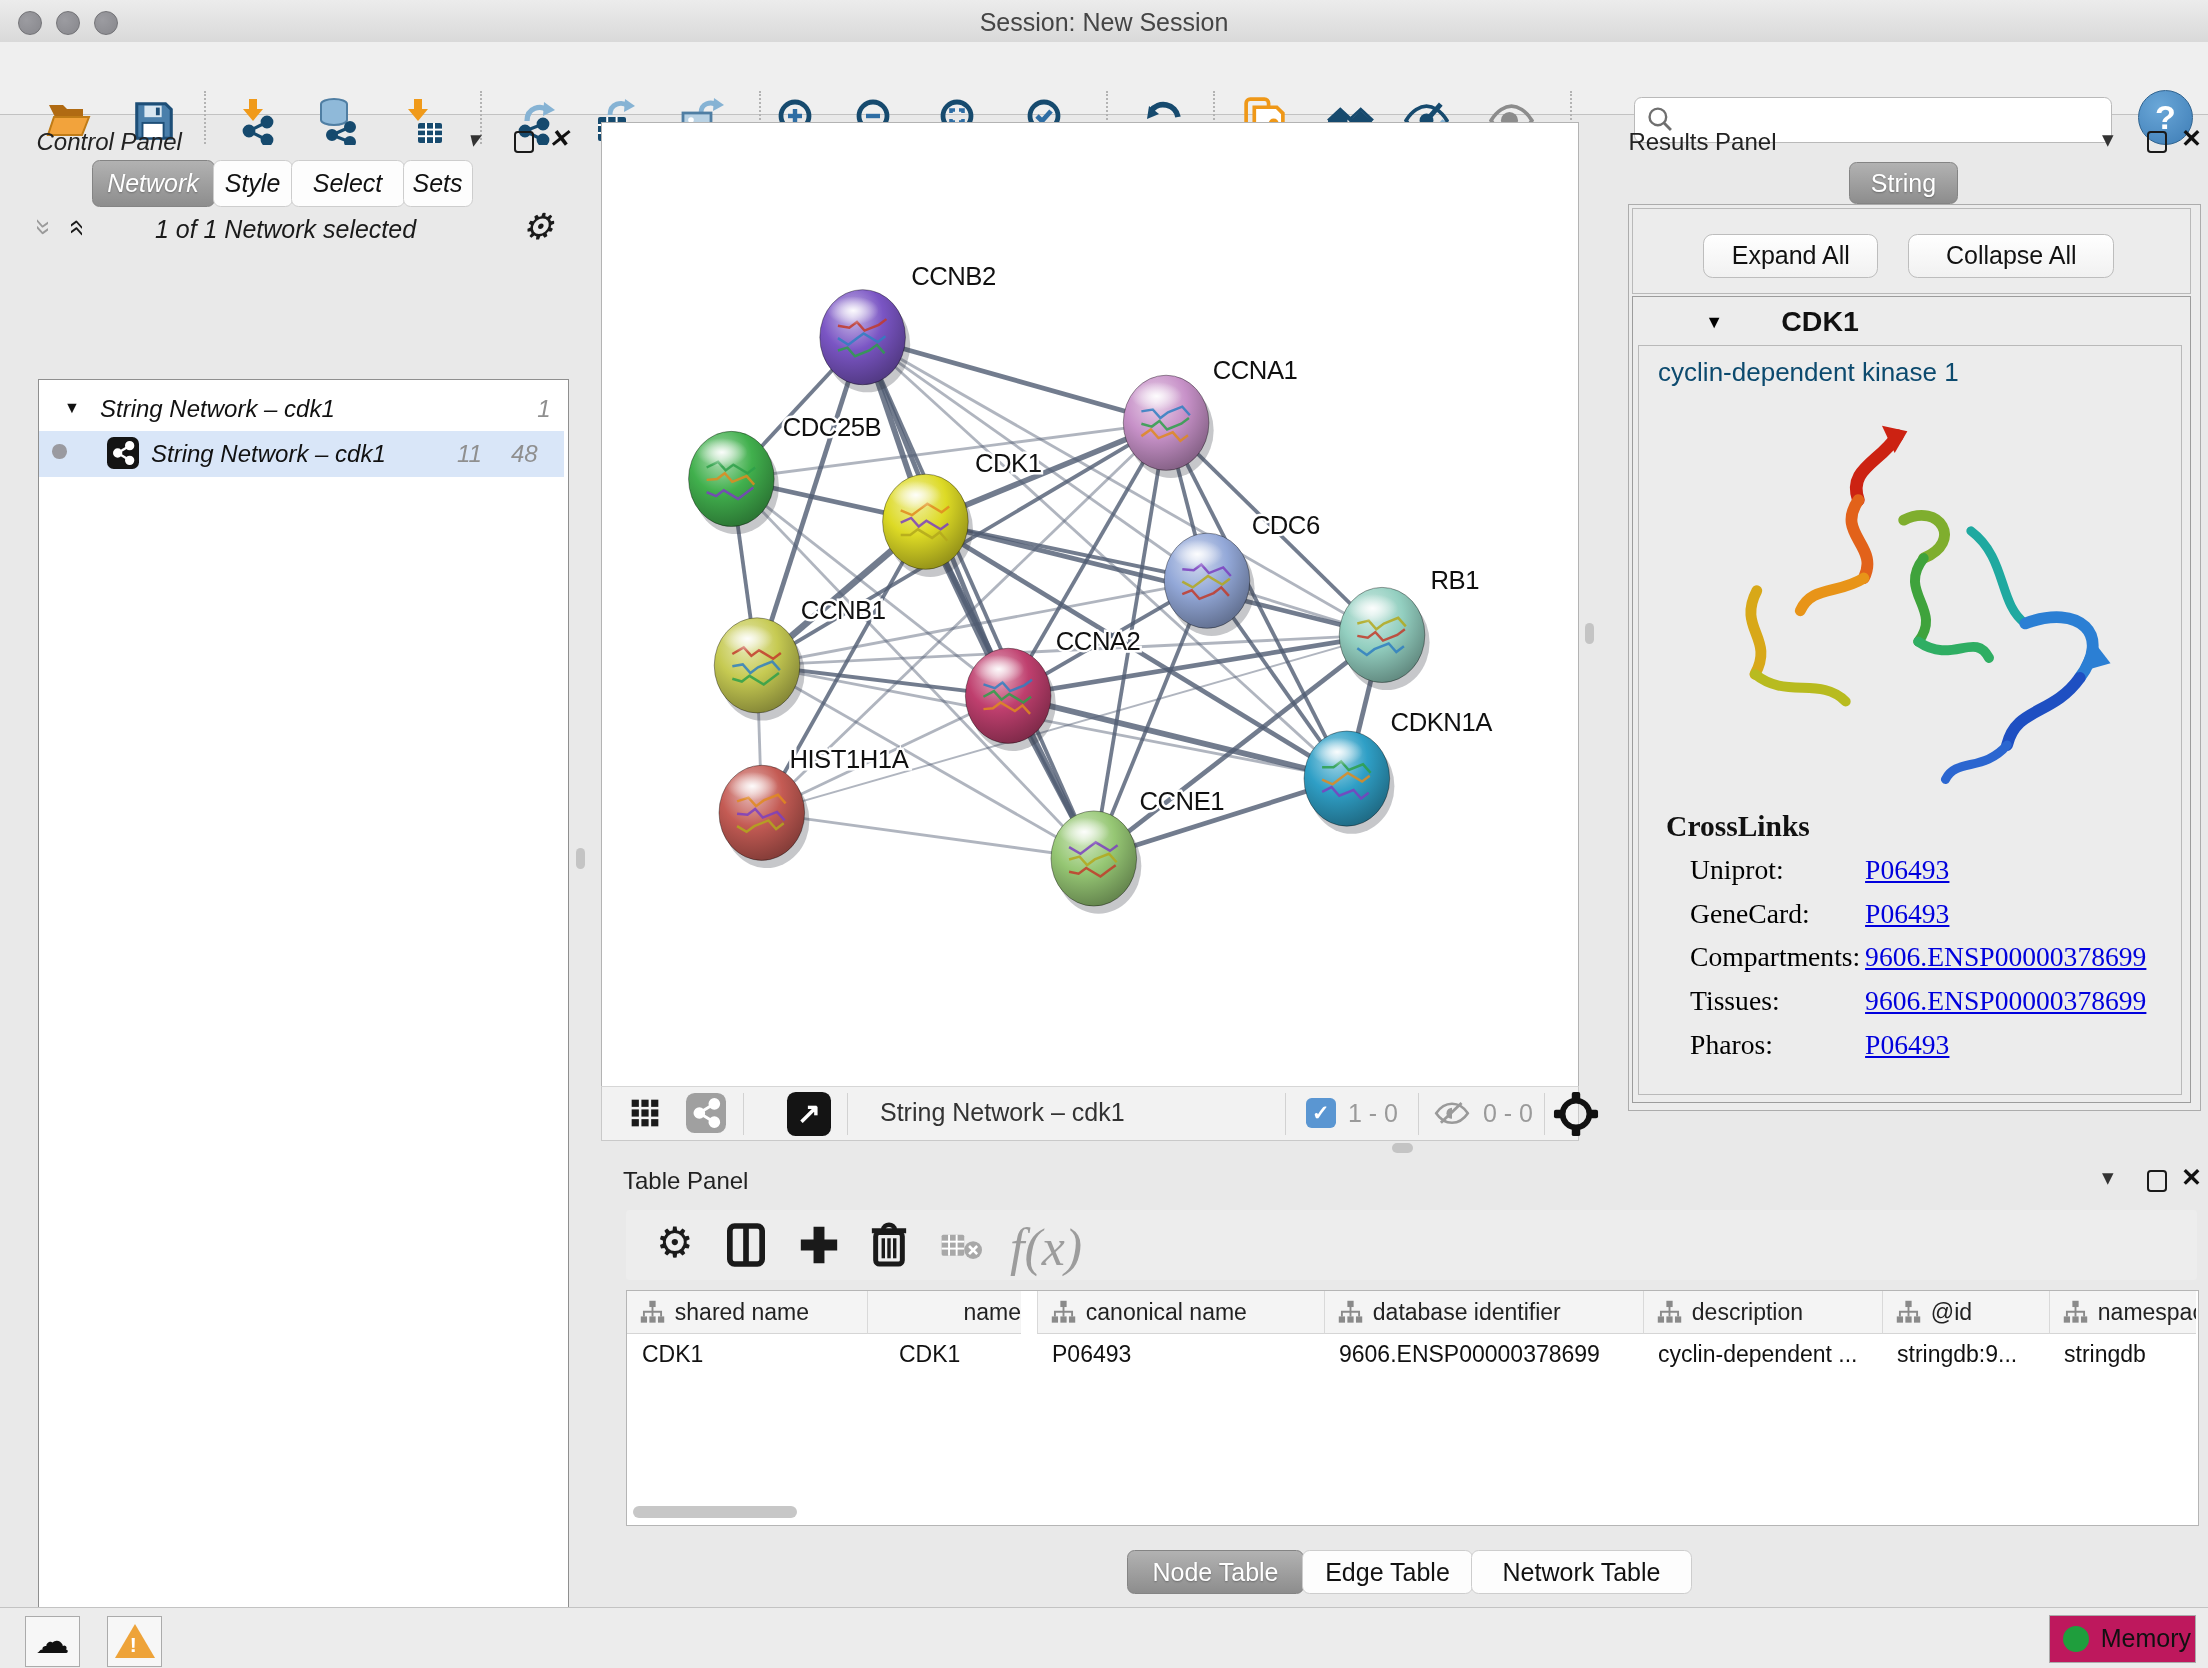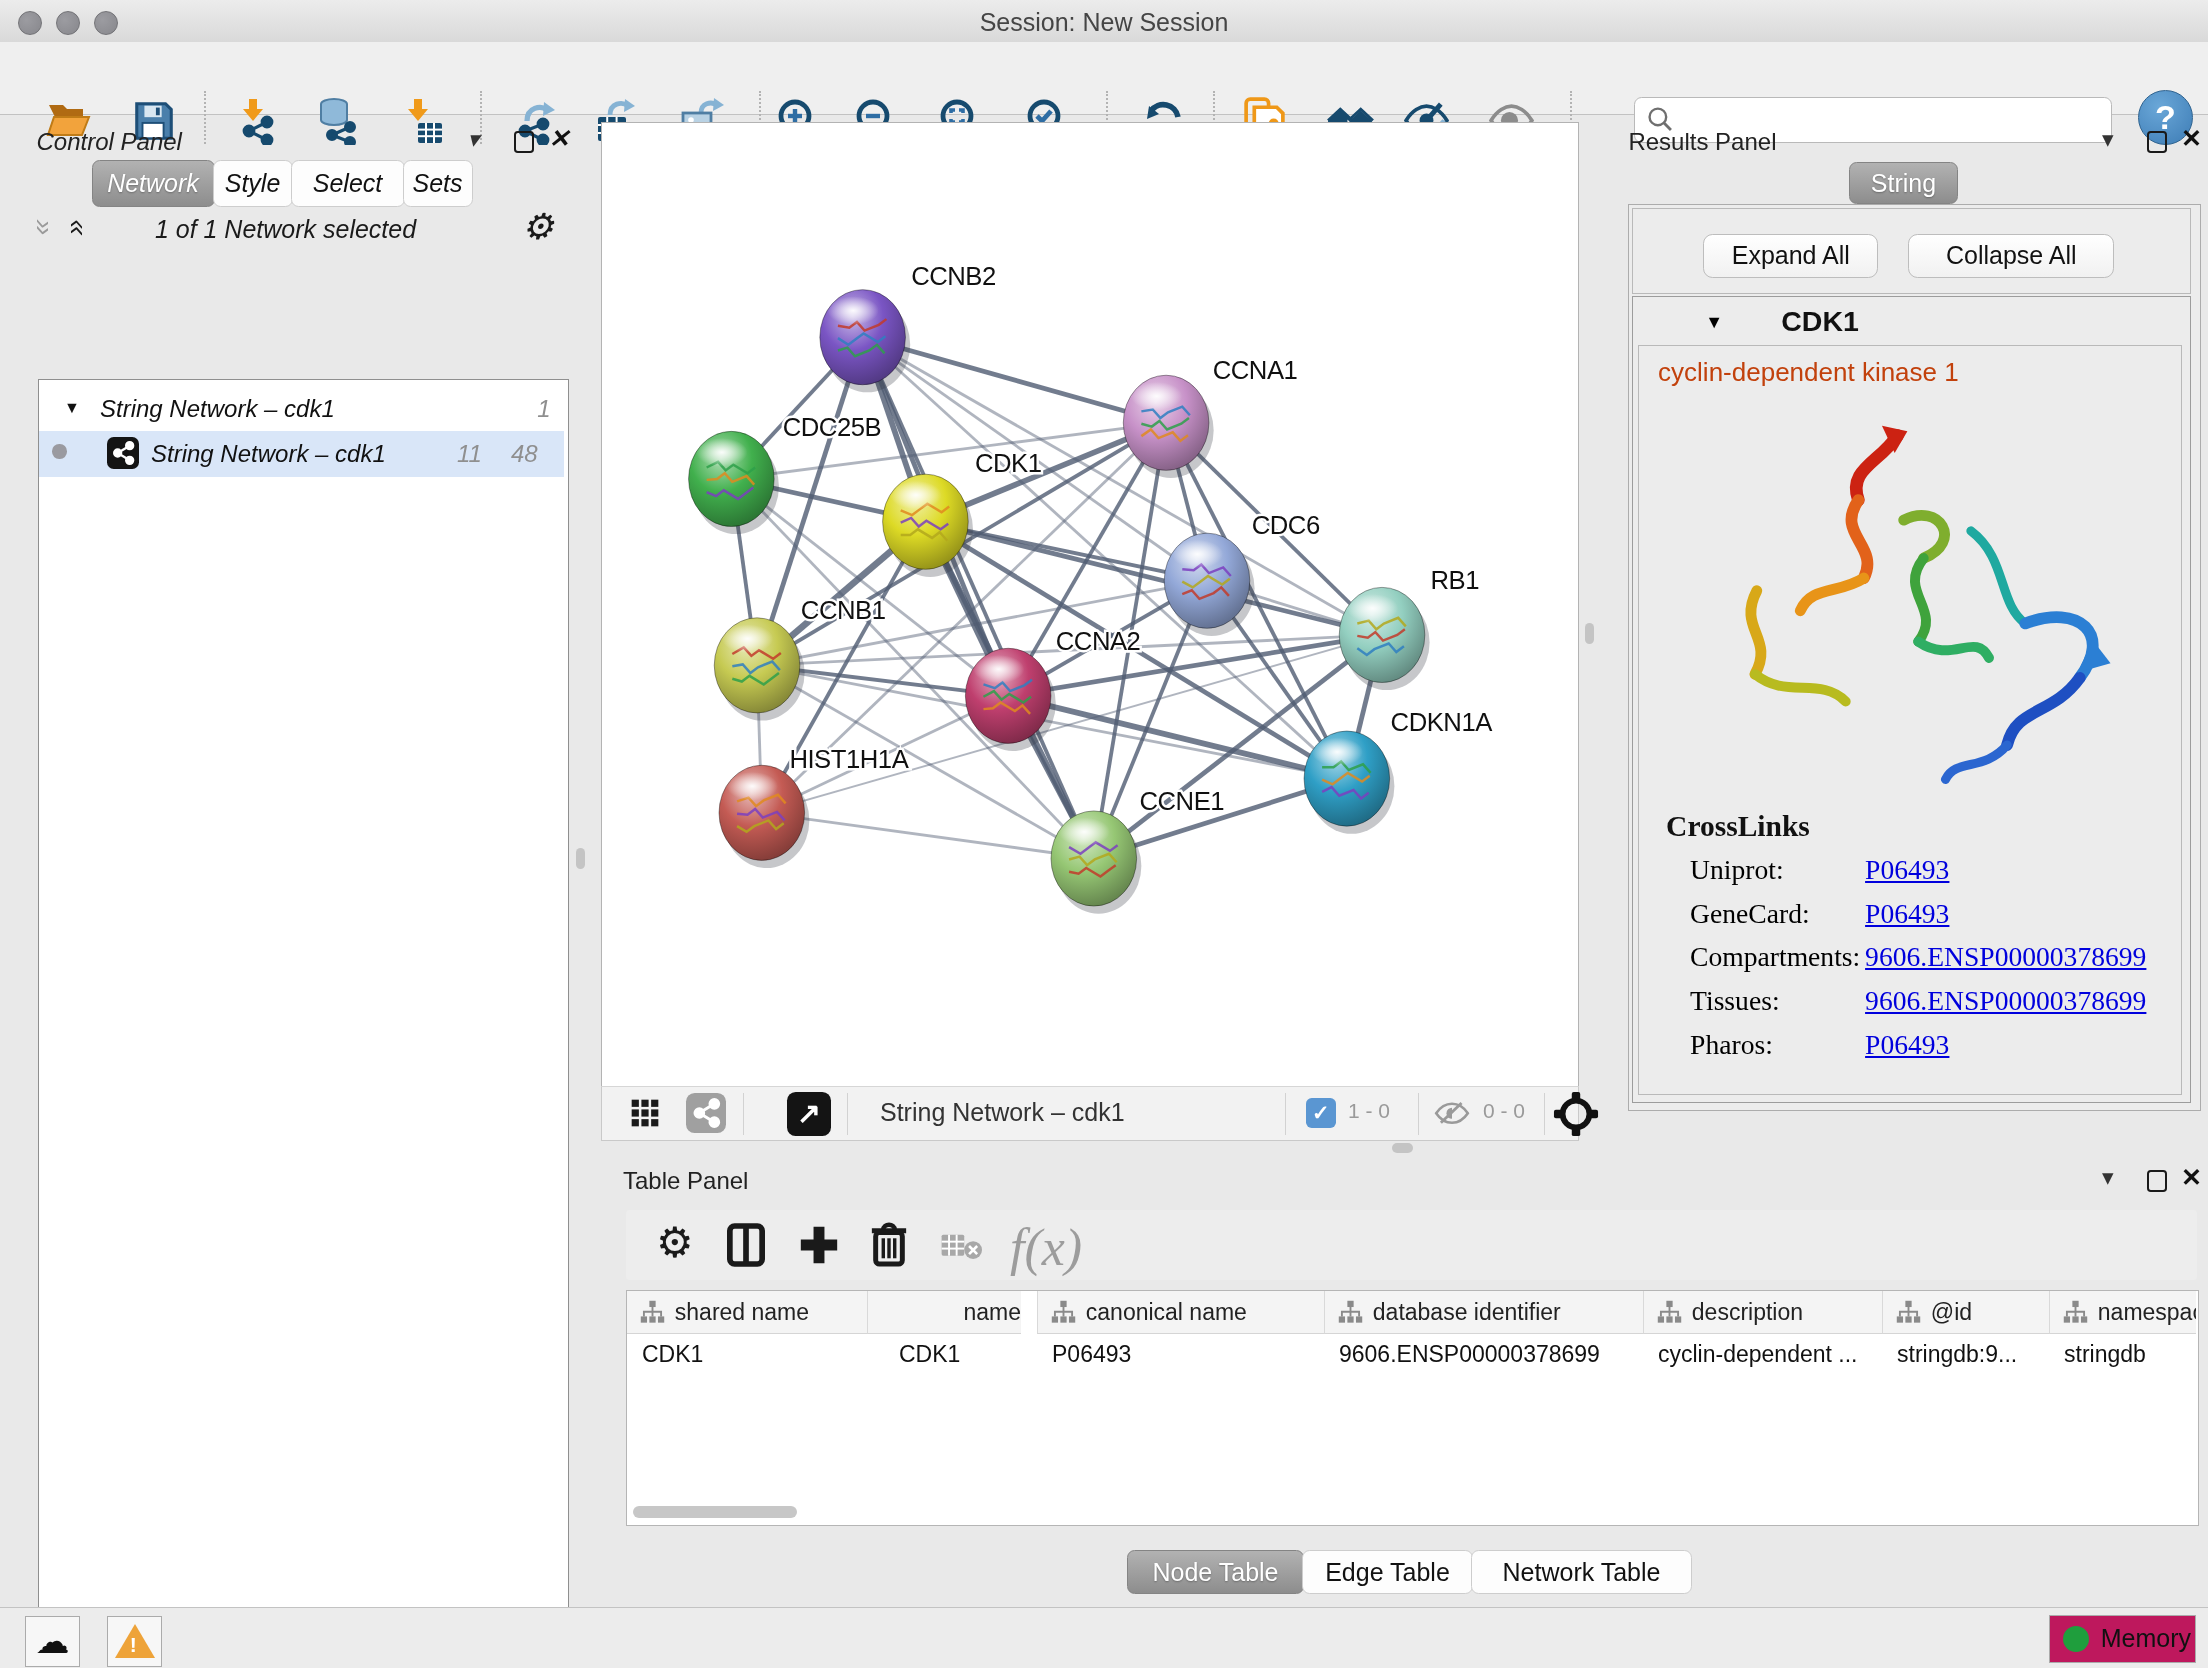--- a/index.html
+++ b/index.html
@@ -37,21 +37,21 @@
     border:1.9px solid #8f8f8f;}
   .trow{position:absolute;left:0;width:525px;height:44px;font-size:24px;color:#111;}
   
   .canvas{position:absolute;left:601px;top:122px;width:976px;height:963px;background:#fff;
     border:1px solid #b3b3b3;}
   .nlabel{font-family:"Liberation Sans",sans-serif;font-size:27px;fill:#101010;
     stroke:#ffffff;stroke-width:5px;paint-order:stroke;letter-spacing:-0.5px;}
   .netbar{position:absolute;left:601px;top:1086px;width:976px;height:53px;background:#f2f2f2;
     border:1px solid #c9c9c9;border-top:1px solid #d6d6d6;}
   .nbsep{position:absolute;top:5.7px;height:42px;border-left:1.9px solid #d2d2d2;}
-  .cntr{font-size:21px;color:#9a9a9a;text-align:right;}
+  .cntr{font-size:25px;color:#9a9a9a;text-align:right;}
   .handle{position:absolute;background:#c4c4c4;border-radius:5.7px;}
   
   .rbox{border:1.9px solid #acacac;background:#ececec;position:absolute;}
   .btn{display:flex;align-items:center;justify-content:center;font-size:25px;color:#111;
     background:linear-gradient(#ffffff,#f1f1f1);border:1.9px solid #bdbdbd;border-radius:9.5px;}
   .serif{font-family:"Liberation Serif",serif;}
   .xlink{color:#0000dd;text-decoration:underline;}
   
   .tpbar{position:absolute;left:626px;top:1210px;width:1571px;height:70px;background:#ededed;border-radius:3.8px;}
   .tblbox{position:absolute;left:626px;top:1290px;width:1571px;height:234px;background:#fff;
@@ -591,21 +591,21 @@
           <span>Expand All</span>
         </div>
       <div class="btn abs" style="left:275px;top:25px;width:204px;height:42px">
           <span>Collapse All</span>
         </div>
     </div>
     <div class="rbox" style="left:2.9px;top:91px;width:557px;height:805px;border:1.9px solid #9c9c9c">
       <span class="abs" style="left:72px;top:15px;font-size:18px">▼</span>
       <span class="abs" style="left:148px;top:7.6px;font-size:28.5px;font-weight:bold;color:#111">CDK1</span>
       <div class="rbox" style="left:4.8px;top:48px;width:542px;height:748px;border:1.9px solid #b9b9b9">
-        <span class="abs" style="left:19px;top:11.4px;font-size:26px;color:#c2410c">cyclin-dependent kinase 1</span>
+        <span class="abs" style="left:19px;top:11.4px;font-size:26px;color:#0c4a6e">cyclin-dependent kinase 1</span>
         <svg class="abs" style="left:63px;top:67px" width="418" height="390" viewBox="0 0 460 430">
           <g fill="none" stroke-linecap="round">
             <path d="M215,25 C 195,55 160,62 172,96" stroke="#cc2212" stroke-width="14"></path>
             <path d="M172,96 C 146,134 196,146 178,182" stroke="#e2621a" stroke-width="13"></path>
             <path d="M178,182 C 150,200 120,190 108,218" stroke="#e89418" stroke-width="12"></path>
             <path d="M60,196 C 38,238 80,248 58,288" stroke="#d8a818" stroke-width="12"></path>
             <path d="M58,288 C 92,316 130,290 158,318" stroke="#b8bb1f" stroke-width="11"></path>
             <path d="M222,118 C 262,98 288,142 244,160" stroke="#7fae2e" stroke-width="12"></path>
             <path d="M244,160 C 214,198 266,216 238,252" stroke="#3fa33c" stroke-width="11"></path>
             <path d="M238,252 C 276,278 300,240 316,270" stroke="#2fae63" stroke-width="11"></path>

